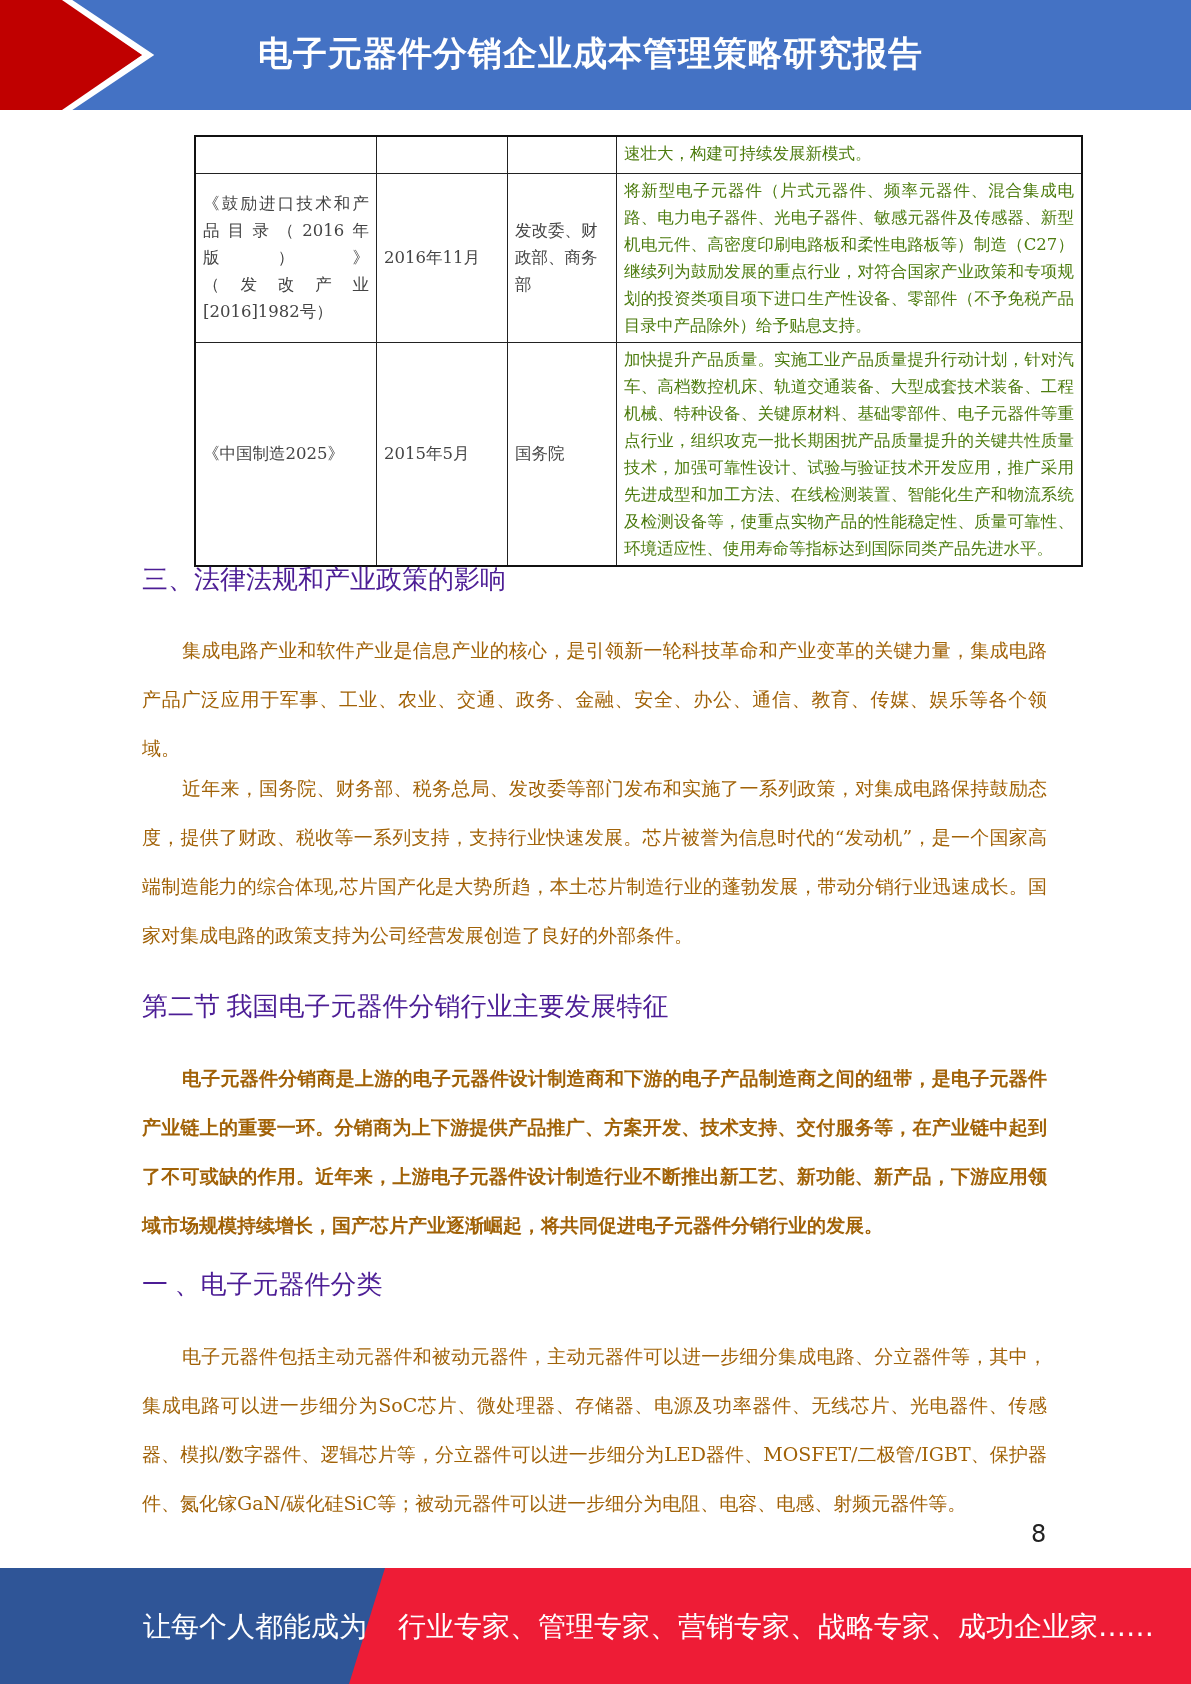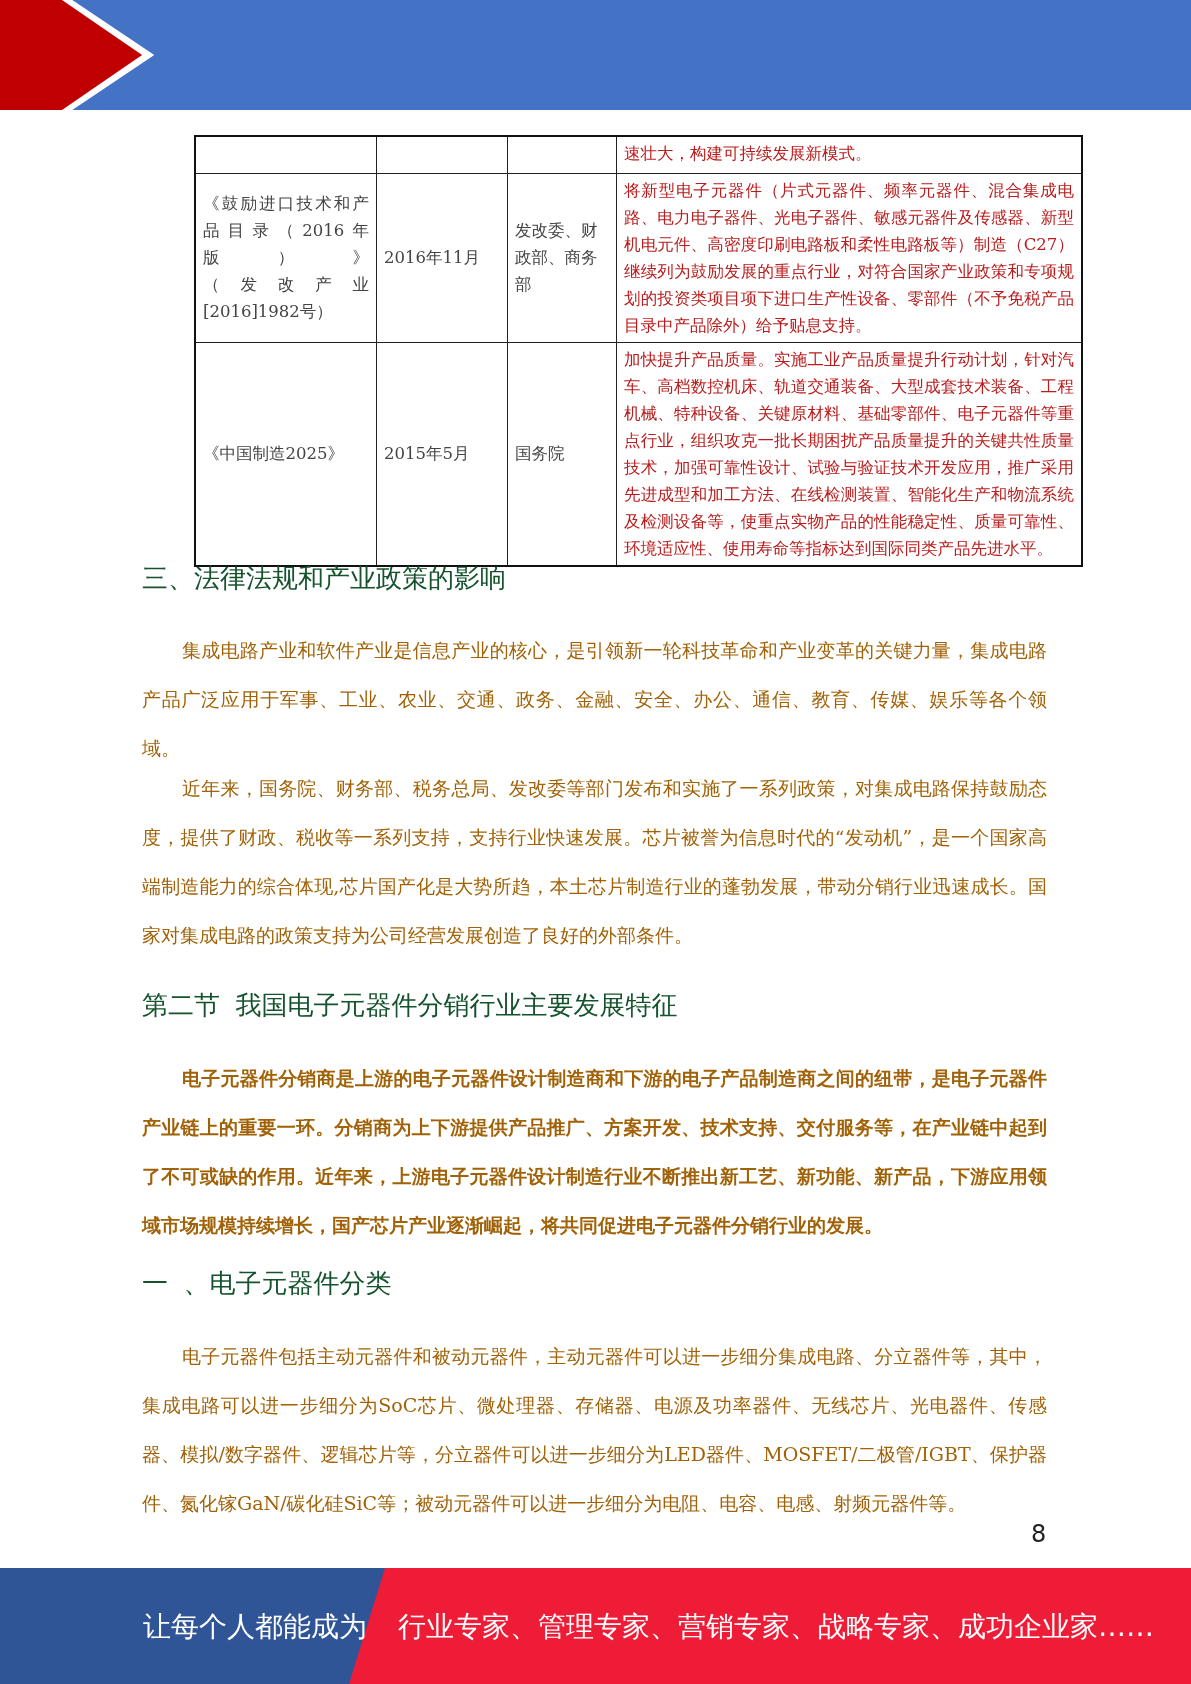--- a/index.html
+++ b/index.html
@@ -9,41 +9,42 @@
   .header svg { position:absolute; left:0; top:0; }
   .header-title { position:absolute; left:258px; top:28px; font-family:"DejaVu Sans","Liberation Sans",sans-serif;
         font-size:34px; font-weight:bold; color:#ffffff; letter-spacing:1px; line-height:50px; }
 
   table.policy { position:absolute; left:194px; top:135px; width:889px; border-collapse:collapse;
         border:2.5px solid #111; font-family:"DejaVu Serif","Liberation Serif",serif; font-size:16.5px; color:#444; }
   table.policy td { border:1.5px solid #222; vertical-align:middle; padding:3px 7px; line-height:27px; }
   table.policy td.c1 { width:166px; }
   table.policy td.c2 { width:116px; }
   table.policy td.c3 { width:94px; }
-  table.policy td.c4 { text-align:justify; color:#b91c1c; }
+  table.policy td.c4 { text-align:justify; color:#4d7c0f; }
   .just { text-align:justify; text-align-last:justify; display:block; }
 
-  .h2 { position:absolute; left:142px; font-family:Liberation Mono, monospace; font-size:26px; color:#14532d; line-height:36px; }
+  .h2 { position:absolute; left:142px; font-family:Liberation Serif, serif; font-size:26px; color:#4c1d95; line-height:36px; }
   .para { position:absolute; left:142px; width:905px; font-size:19px; line-height:49px; color:#a16207; text-indent:40px; text-align:justify; margin:0; }
 
   .page-num { position:absolute; left:1031px; top:1520px; font-family:"DejaVu Sans","Liberation Sans",sans-serif; font-size:24px; color:#222; }
 
   .footer { position:absolute; left:0; top:1568px; width:1191px; height:116px; background:#ee1c36; }
   .footer svg { position:absolute; left:0; top:0; }
   .footer-left { position:absolute; left:143px; top:40px; font-family:"DejaVu Sans","Liberation Sans",sans-serif; font-size:28px; color:#ffffff; }
   .footer-right { position:absolute; left:398px; top:40px; font-family:"DejaVu Sans","Liberation Sans",sans-serif; font-size:28px; color:#ffffff; }
 </style>
 </head>
 <body>
 
 <div class="header">
   <svg width="200" height="110">
     <polygon points="0,0 66,0 148,55 66,110 0,110" fill="#c00000" stroke="#ffffff" stroke-width="7" stroke-linejoin="miter"></polygon>
     <polygon points="0,0 62,0 142,55 62,110 0,110" fill="#c00000"></polygon>
   </svg>
+  <div class="header-title">电子元器件分销企业成本管理策略研究报告</div>
 </div>
 
 <table class="policy">
   <tbody>
       <tr style="height:37px;">
     <td class="c1"></td>
     <td class="c2"></td>
     <td class="c3"></td>
     <td class="c4" style="vertical-align:top;">速壮大，构建可持续发展新模式。</td>
   </tr>

